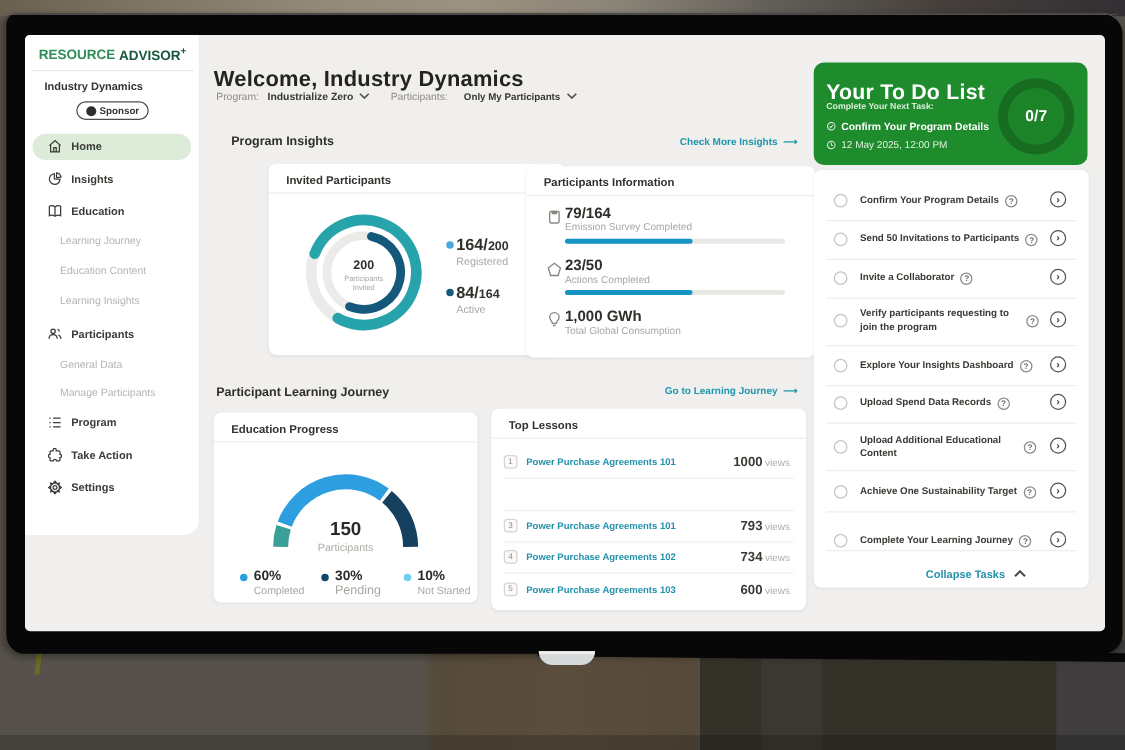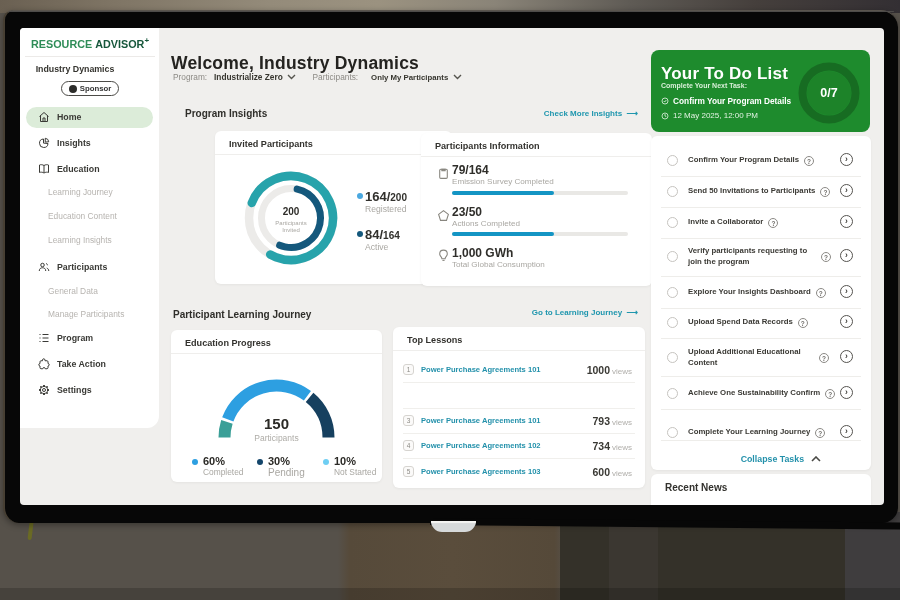--- a/index.html
+++ b/index.html
@@ -322,33 +322,30 @@
       <div class="tsep" style="top:202px;"></div>
       <div class="task" style="top:211px;">
         <span class="radio"></span>
         <span class="txt" style="white-space:normal; width:126px;">Upload Additional Educational Content</span>
         <span class="q">?</span>
         <span class="go">›</span>
       </div>
       <div class="tsep" style="top:240px;"></div>
       <div class="task" style="top:247px;">
         <span class="radio"></span>
-        <span class="txt">Achieve One Sustainability Confirm</span>
+        <span class="txt">Achieve One Sustainability Target</span>
         <span class="q">?</span>
         <span class="go">›</span>
       </div>
       <div class="tsep" style="top:273px;"></div>
       <div class="task" style="top:286px;">
         <span class="radio"></span>
         <span class="txt">Complete Your Learning Journey</span>
         <span class="q">?</span>
         <span class="go">›</span>
       </div>
       <div class="tsep" style="top:304px;"></div>
       <div id="collapse">Collapse Tasks &nbsp;&nbsp;<svg width="10" height="6" viewBox="0 0 10 6" fill="none" stroke="#4a4a46" stroke-width="1.6">
           <path d="M1 5 L5 1 L9 5"></path>
         </svg></div>
     </div>
 
-    <div class="abs card" id="recent">
-      <div class="chead">Recent News</div>
-    </div>
   </div>
 
 </body></html>

